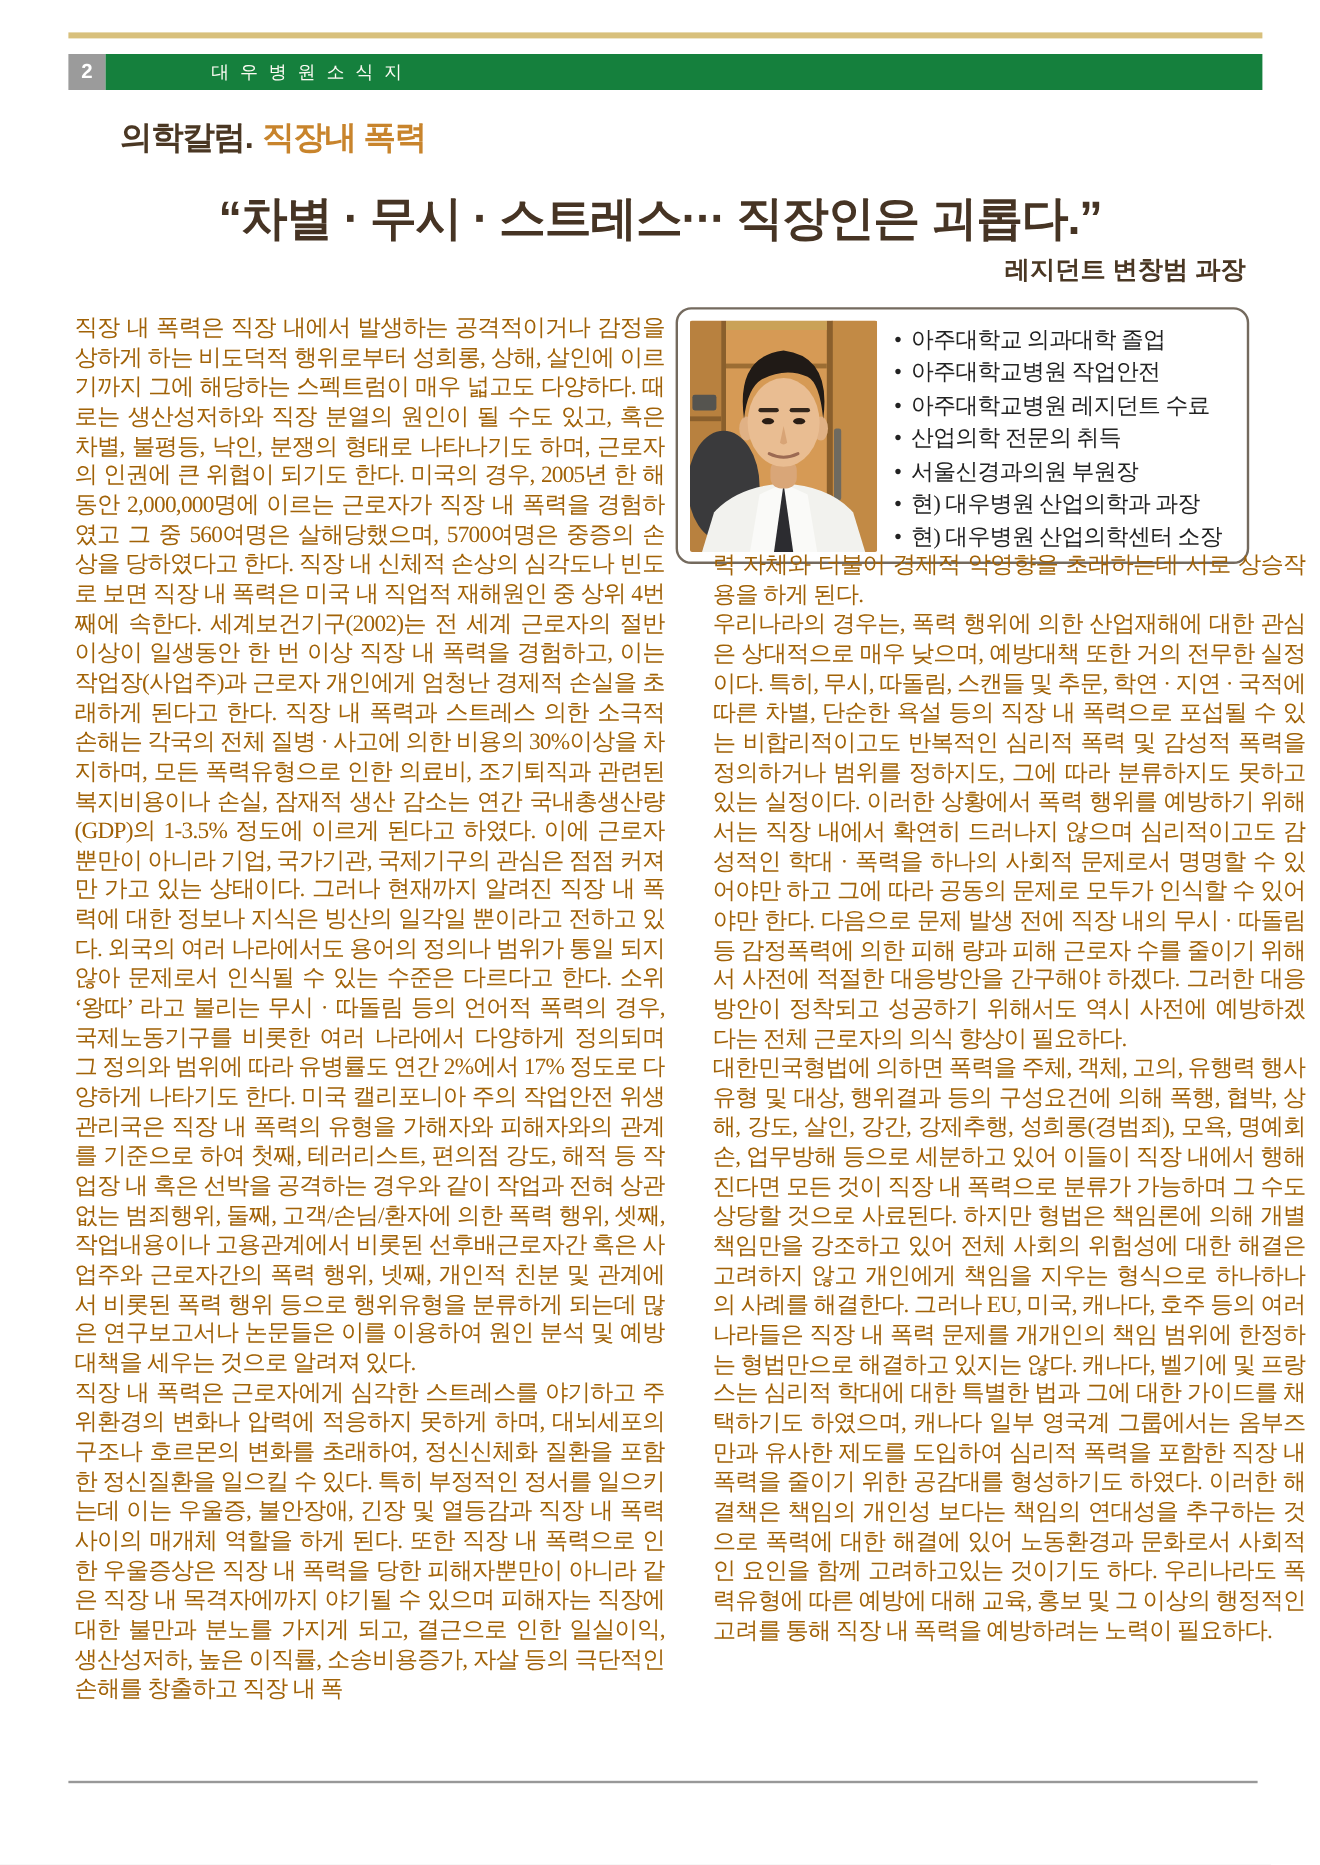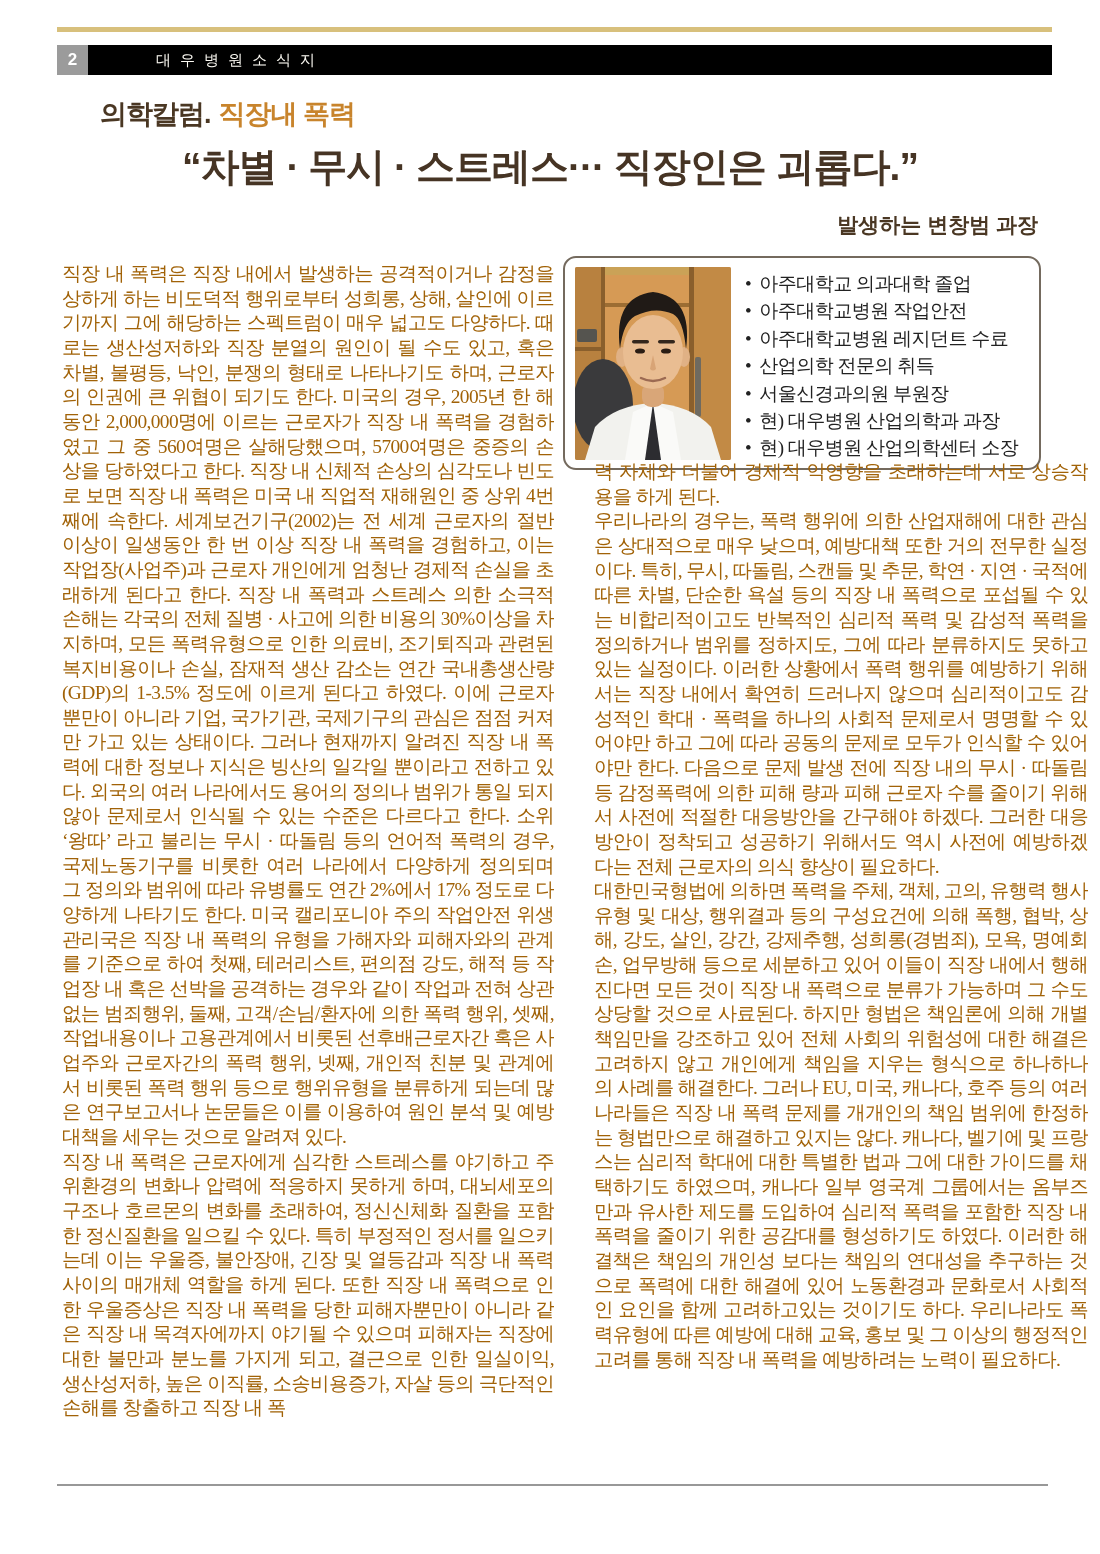--- a/index.html
+++ b/index.html
@@ -10,33 +10,33 @@
   }
   
   .top-strip{position:absolute; left:57px; top:27px; width:995px; height:5px; background:#d8c07c;}
   .header{position:absolute; left:57px; top:45px; width:995px; height:30px; display:flex;}
   .page-num{
     width:31px; background:#9b9b9b; color:#fff; flex:none;
     font-family:"Liberation Sans",sans-serif; font-weight:bold; font-size:17px;
     display:flex; align-items:center; justify-content:center;
   }
   .masthead{
-    flex:1; background:#000000; color:#fdfbf4;
+    flex:1; background:#15803d; color:#fdfbf4;
     font-family:"Liberation Sans",sans-serif; font-size:15px; letter-spacing:9px;
-    display:flex; align-items:center; padding-left:68px;text-align:right;
+    display:flex; align-items:center; padding-left:88px;text-align:right;
   }
   
   .section-line{
     position:absolute; left:100px; top:96px;
     font-family:"Liberation Sans",sans-serif; font-weight:bold; font-size:27px; letter-spacing:-1px;
   }
   .sec-a{color:#4a3723;}
   .sec-b{color:#c8842c; margin-left:8px;}
   .headline{
-    position:absolute; left:60px; right:60px; top:140px; margin:0; text-align:center;
+    position:absolute; left:60px; right:60px; top:140px; margin:15px; text-align:center;
     font-family:"Liberation Sans",sans-serif; font-weight:bold; font-size:39px;
     color:#463424; letter-spacing:-1px; white-space:nowrap;
   }
   .byline{
     position:absolute; right:62px; top:211px;
     font-family:"Liberation Sans",sans-serif; font-weight:bold; font-size:21px; color:#4a3723;
   }
   
   .profile-box{
     position:absolute; left:563px; top:256px; width:478px; height:214px;
@@ -73,21 +73,21 @@
     <div class="page-num">2</div>
     <div class="masthead">대우병원소식지</div>
   </header>
 
   <div class="section-line">
     <span class="sec-a">의학칼럼.</span><span class="sec-b">직장내 폭력</span>
   </div>
 
   <h1 class="headline">“차별 · 무시 · 스트레스··· 직장인은 괴롭다.”</h1>
 
-  <div class="byline">발생하는 변창범 과장</div>
+  <div class="byline">레지던트 변창범 과장</div>
 
   <aside class="profile-box">
     <div class="photo">
       <svg viewBox="0 0 156 193" width="156" height="193" xmlns="http://www.w3.org/2000/svg">
         <rect width="156" height="193" fill="#d69a55"></rect>
         <rect x="0" y="0" width="26" height="193" fill="#b8813f"></rect>
         <rect x="118" y="0" width="38" height="193" fill="#c28a45"></rect>
         <rect x="26" y="0" width="4" height="193" fill="#8a5f2c"></rect>
         <rect x="114" y="0" width="5" height="193" fill="#8a5f2c"></rect>
         <rect x="30" y="0" width="84" height="8" fill="#caa257"></rect>

